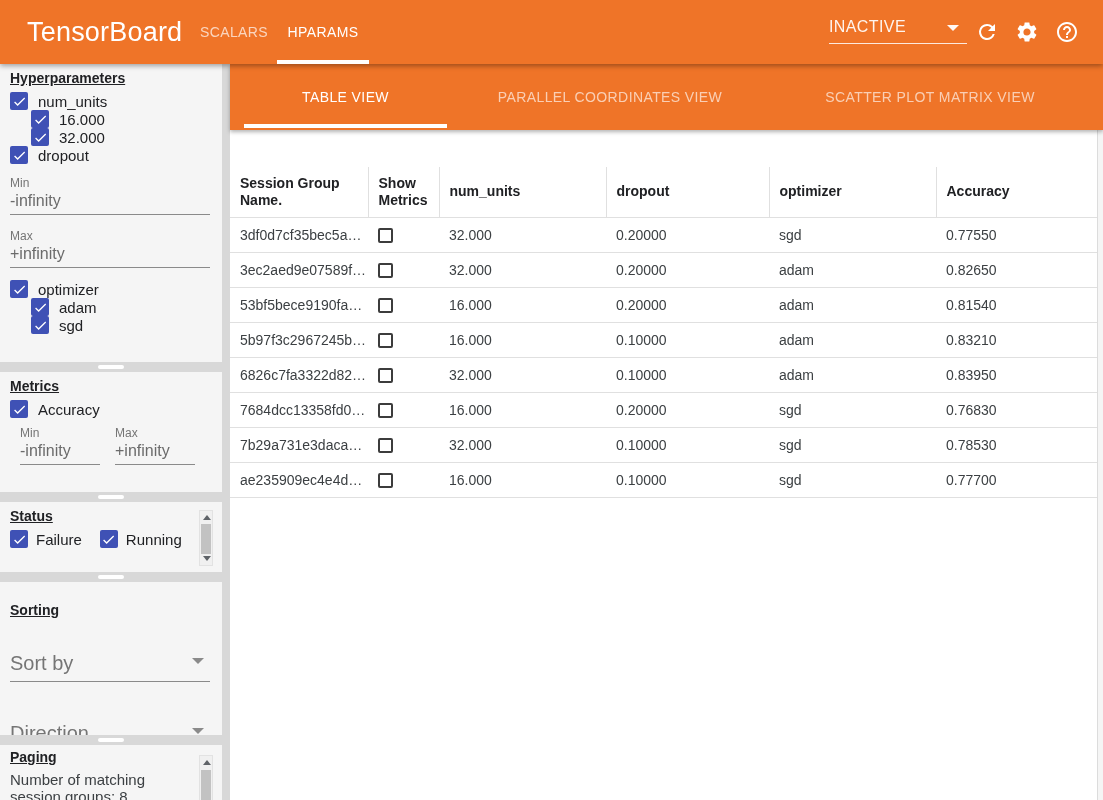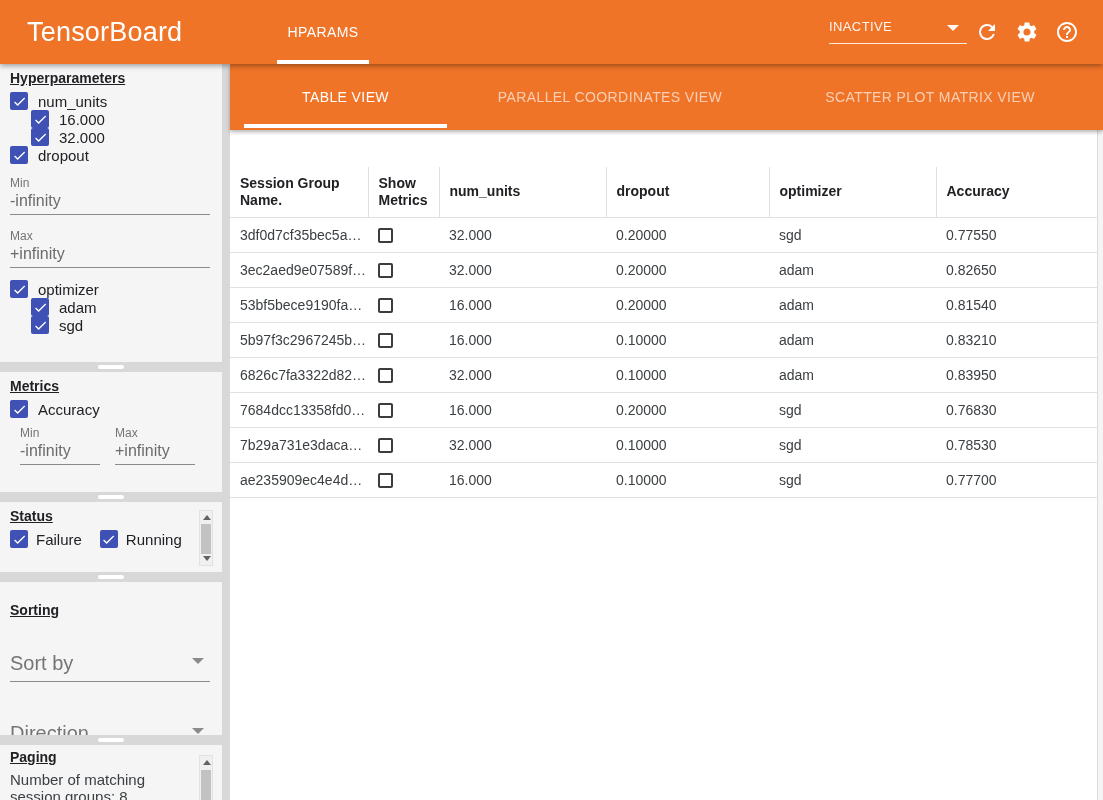--- a/index.html
+++ b/index.html
@@ -12,21 +12,21 @@
     background:#ef7428; z-index:30; box-shadow:0 2px 5px rgba(0,0,0,.35); }
   .tb-title { position:absolute; left:27px; top:0; height:64px; line-height:64px;
     color:#fff; font-size:27px; letter-spacing:.2px; }
   .tb-tab { position:absolute; top:0; height:64px; line-height:64px; text-align:center;
     color:rgba(255,255,255,.7); font-size:14px; letter-spacing:.4px; cursor:pointer; }
   .tb-tab.scalars { left:195px; width:78px; }
   .tb-tab.hparams { left:277px; width:92px; color:#fff; }
   .tb-ink { position:absolute; left:277px; width:92px; bottom:0; height:4px; background:#fff; }
   .status-select { position:absolute; left:829px; top:14px; width:138px; height:30px;
     border-bottom:1px solid rgba(255,255,255,.85); color:rgba(255,255,255,.92);
-    font-size:13px; letter-spacing:.4px; line-height:26px; cursor:pointer; }
+    font-size:16px; letter-spacing:.4px; line-height:26px; cursor:pointer; }
   .status-select .arrow { position:absolute; right:8px; top:11px; width:0; height:0;
     border-left:6px solid transparent; border-right:6px solid transparent;
     border-top:6px solid rgba(255,255,255,.95); }
   .icon-btn { position:absolute; top:20px; width:24px; height:24px; cursor:pointer; }
   .icon-btn svg { width:24px; height:24px; fill:#fff; }
   .ib-refresh { left:975px; } .ib-gear { left:1015px; } .ib-help { left:1055px; }
 
   
   .sidebar { position:absolute; top:64px; left:0; width:222px; height:736px;
     display:flex; flex-direction:column; }
@@ -105,20 +105,21 @@
   .scroll-strip { position:absolute; top:0; right:0; width:6px; height:670px;
     background:#f5f5f5; border-left:1px solid #dcdcdc; }
 </style>
 </head>
 <body>
 
 <div id="stage">
 
   <header class="toolbar">
     <div class="tb-title">TensorBoard</div>
+    <div class="tb-tab scalars">SCALARS</div>
     <div class="tb-tab hparams">HPARAMS</div>
     <div class="tb-ink"></div>
     <div class="status-select">
       <span>INACTIVE</span>
       <span class="arrow"></span>
     </div>
     <div class="icon-btn ib-refresh">
       <svg viewBox="0 0 24 24">
           <path d="M17.65 6.35A7.95 7.95 0 0 0 12 4a8 8 0 1 0 7.73 10h-2.08A6 6 0 1 1 12 6c1.66 0 3.14.69 4.22 1.78L13 11h7V4l-2.35 2.35z"></path>
         </svg>

